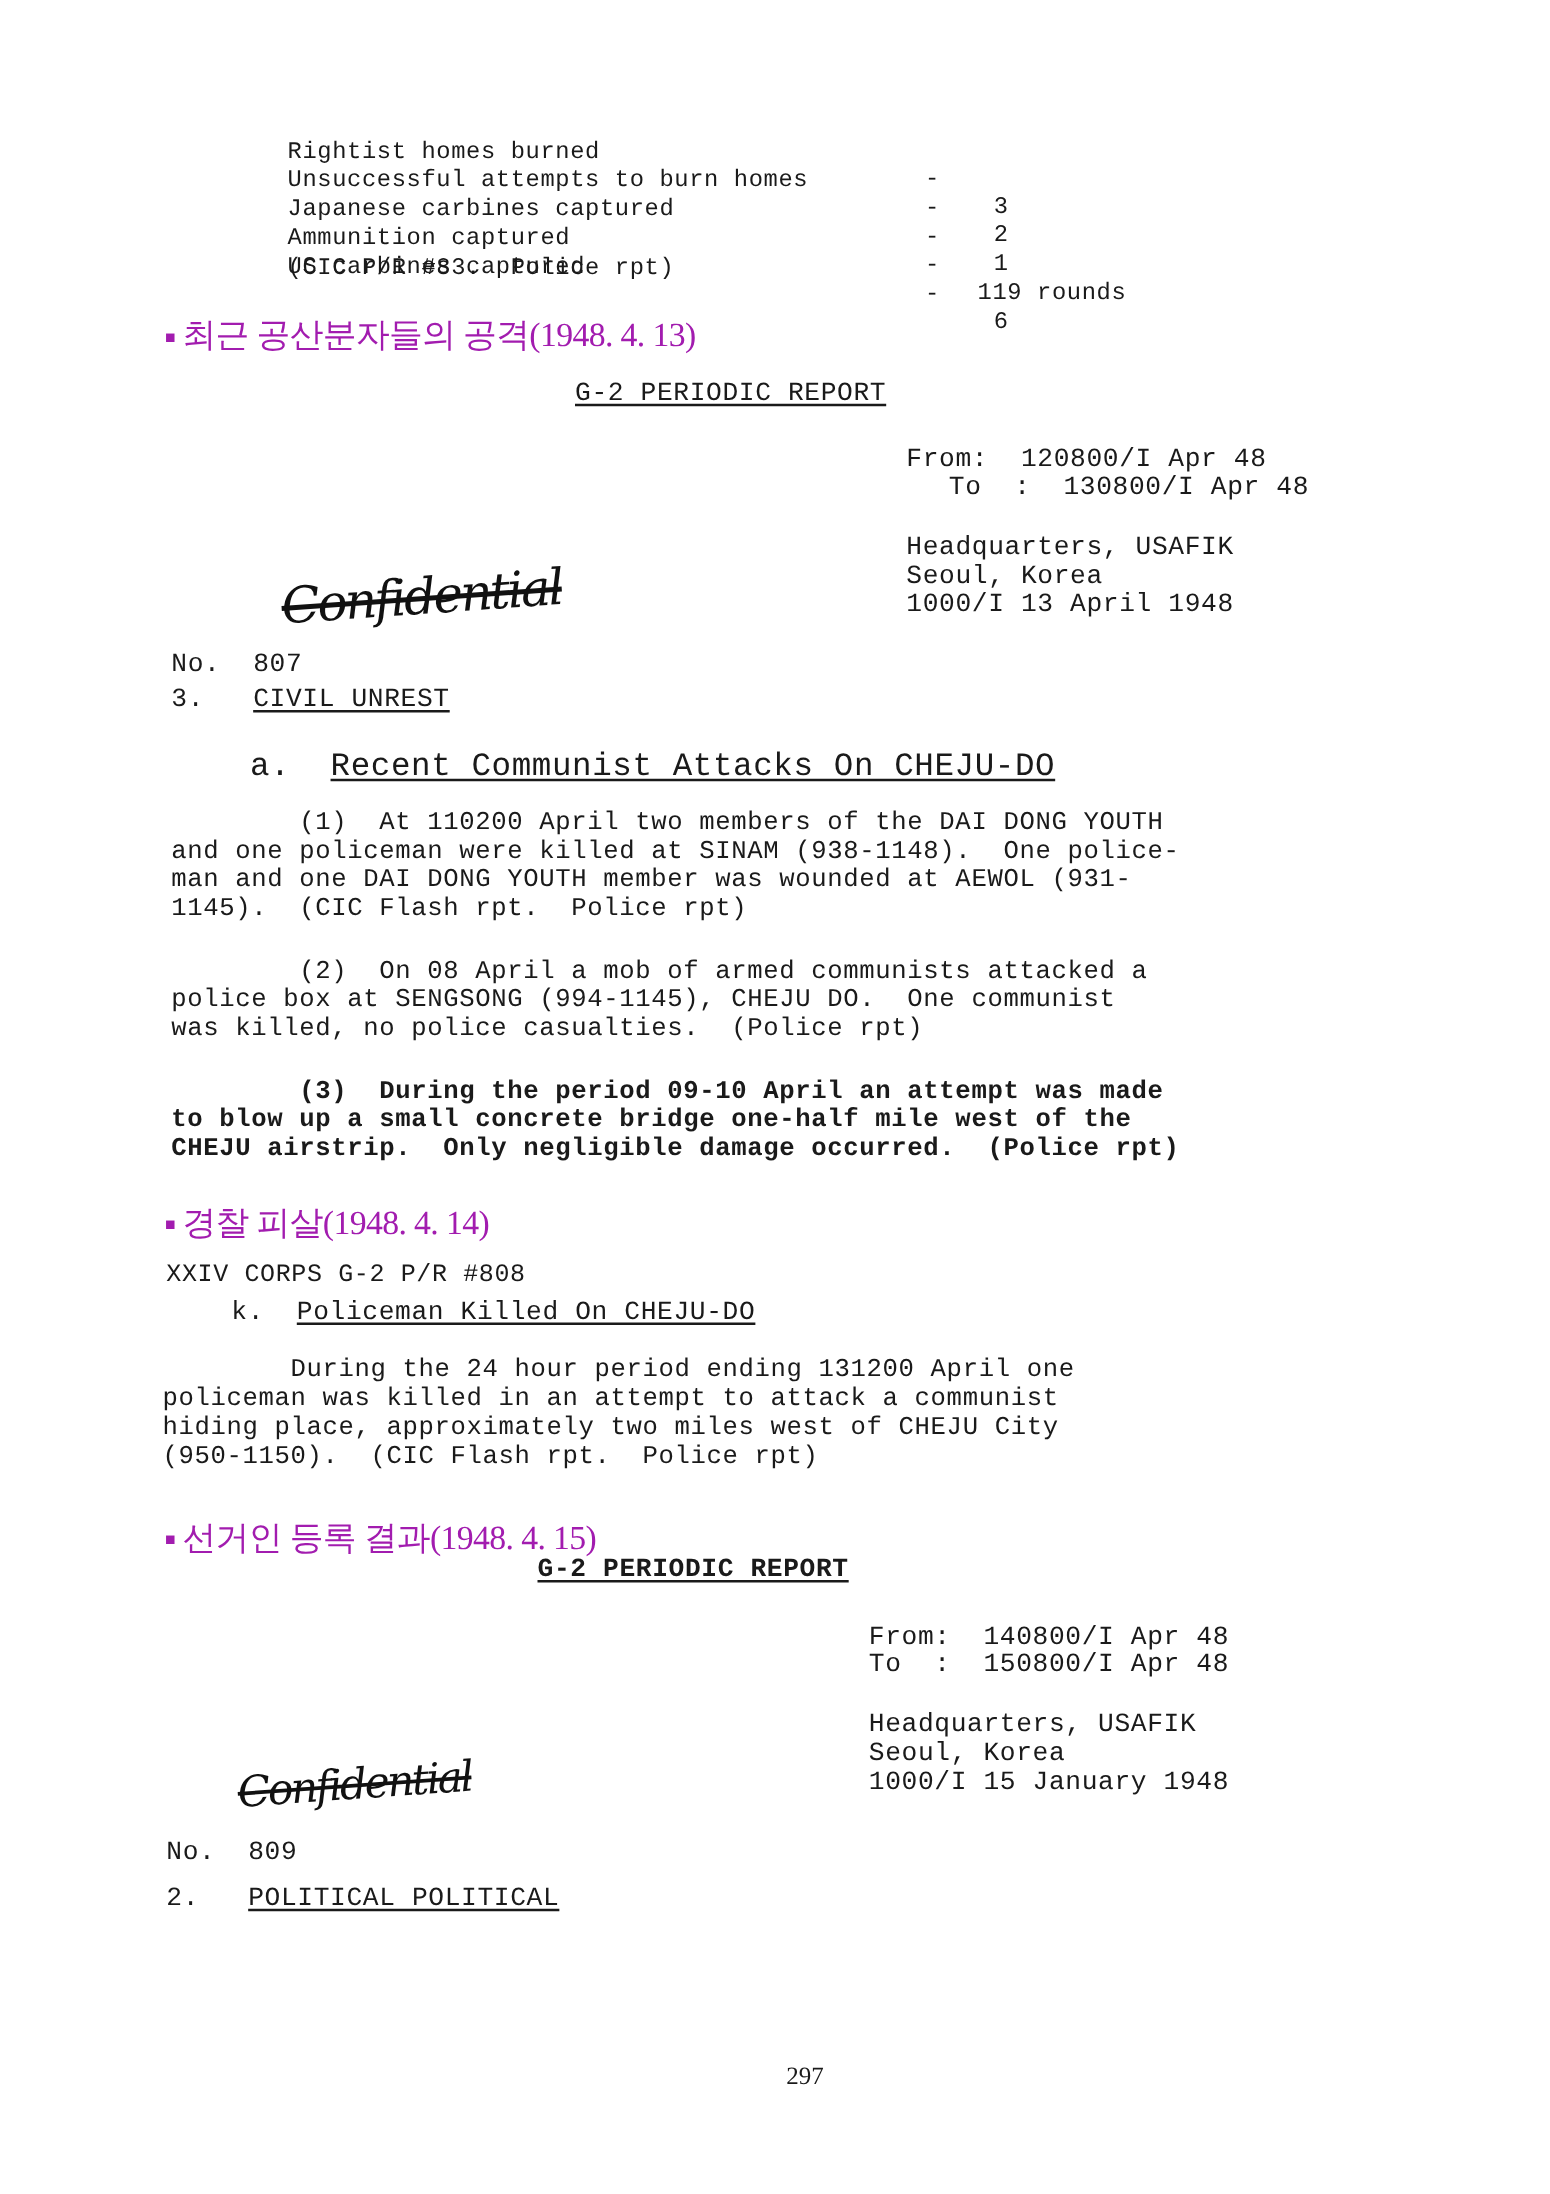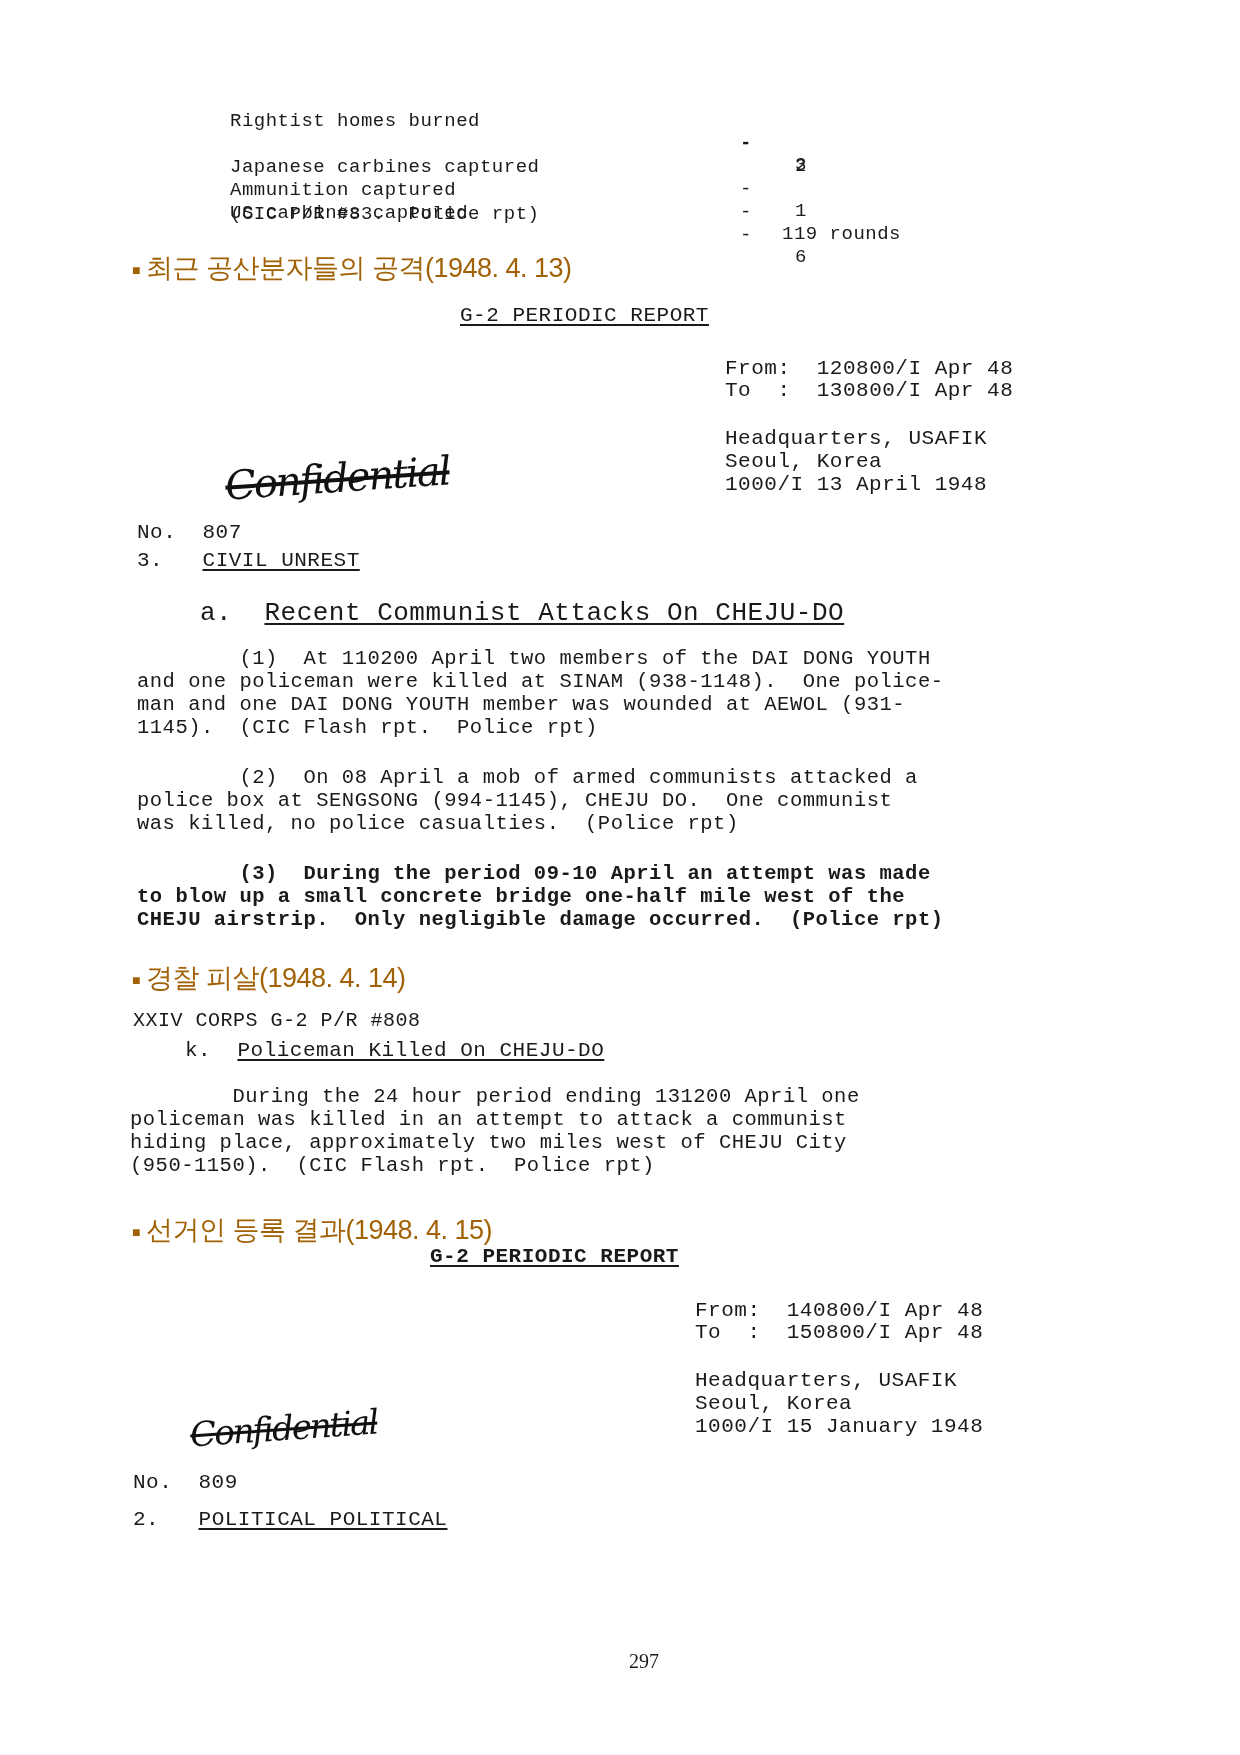--- a/index.html
+++ b/index.html
@@ -2,21 +2,21 @@
 <html><head>
   <meta charset="utf-8">
   <style>
     html, body { margin: 0; padding: 0; background: #ffffff; }
     body {
       width: 1240px; height: 1755px; position: relative; overflow: hidden;
       color: #1a1a1a;
       font-family: "Liberation Mono", "DejaVu Sans Mono", monospace;
     }
     .tw { font-family: "Liberation Mono", "DejaVu Sans Mono", monospace; font-size: 20px; line-height: 22px; letter-spacing: 0.5px; white-space: pre; position: absolute; }
-    .ko { font-family: Liberation Sans, sans-serif; font-size: 27px; position: absolute; white-space: pre; color: #a16207; letter-spacing: -0.5px; }
+    .ko { font-family: Liberation Serif, serif; font-size: 27px; position: absolute; white-space: pre; color: #a21caf; letter-spacing: -0.5px; }
     .ko .bullet { font-size: 14px; vertical-align: middle; margin-right: 6px; }
     .u { text-decoration: underline; text-decoration-thickness: 2px; text-underline-offset: 3px; }
     .bold { font-weight: bold; }
     .list-row { position: absolute; left: 230px; width: 680px; height: 22px; font-size: 19px; }
     .list-row .lbl { position: absolute; left: 0; text-align: right; }
     .list-row .dash { position: absolute; left: 510px; }
     .list-row .val { position: absolute; left: 565px; }
     .sig { position: absolute; font-family: "DejaVu Serif", "Liberation Serif", serif; font-style: italic; font-size: 40px; color: #111; text-decoration: line-through; letter-spacing: -2px; transform: rotate(-4deg); }
     .para { position: absolute; left: 137px; width: 930px; font-size: 20.5px; line-height: 23px; white-space: pre; }
     .page-num { position: absolute; left: 0; width: 1240px; text-align: center; top: 1650px; font-family: "Liberation Serif", "DejaVu Serif", serif; font-size: 20px; padding-left: 24px; }
@@ -24,20 +24,21 @@
 </head>
 <body>
 
 <div>
   <div class="tw list-row" style="top:88px">
     <span class="lbl">Rightist homes burned</span>
     <span class="dash">-</span>
     <span class="val">3</span>
   </div>
   <div class="tw list-row" style="top:111px">
+    <span class="lbl">Unsuccessful attempts to burn homes</span>
     <span class="dash">-</span>
     <span class="val">2</span>
   </div>
   <div class="tw list-row" style="top:134px">
     <span class="lbl">Japanese carbines captured</span>
     <span class="dash">-</span>
     <span class="val">1</span>
   </div>
   <div class="tw list-row" style="top:157px">
     <span class="lbl">Ammunition captured</span>
@@ -50,21 +51,21 @@
     <span class="val">6</span>
   </div>
   <div class="tw" style="top:203px; left:230px; font-size:19px">(CIC P/R #83.  Police rpt)</div>
 </div>
 
 <div class="ko" style="top:250px; left:132px"><span class="bullet">■</span><span>최근 공산분자들의 공격(1948. 4. 13)</span></div>
 
 <div class="tw u" style="top:305px; left:460px; font-size:21px">G-2 PERIODIC REPORT</div>
 
 <div class="tw" style="top:358px; left:725px; font-size:21px"><span>From:</span>  <span>120800/I Apr 48</span></div>
-<div class="tw" style="top:380px; left:725px; font-size:21px"><span>To  :</span>  <span>130800/I Apr 48</span></div>
+<div class="tw" style="top:380px; left:759px; font-size:21px"><span>To  :</span>  <span>130800/I Apr 48</span></div>
 
 <div class="tw" style="top:428px; left:725px; font-size:21px">Headquarters, USAFIK</div>
 <div class="tw" style="top:451px; left:725px; font-size:21px">Seoul, Korea</div>
 <div class="tw" style="top:474px; left:725px; font-size:21px">1000/I 13 April 1948</div>
 
 <div class="sig" style="top:455px; left:225px">Confidential</div>
 
 <div class="tw" style="top:522px; left:137px; font-size:21px">No.  807</div>
 <div class="tw" style="top:550px; left:137px; font-size:21px"><span>3.</span>   <span class="u">CIVIL UNREST</span></div>
 

